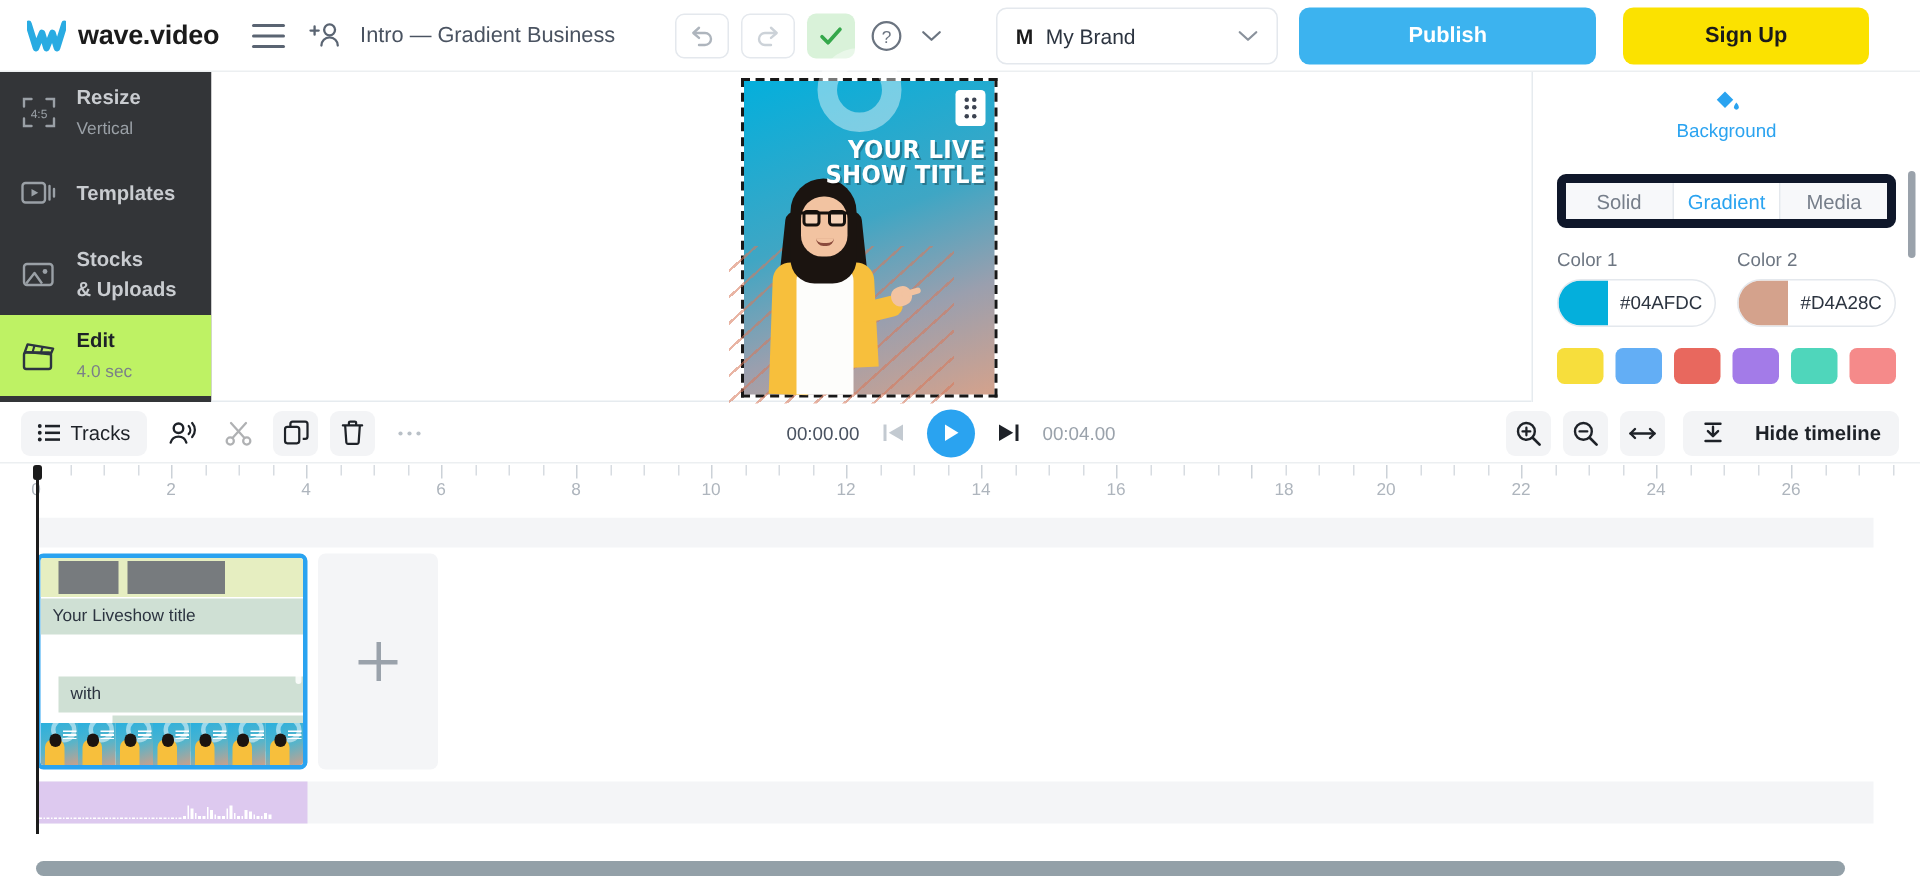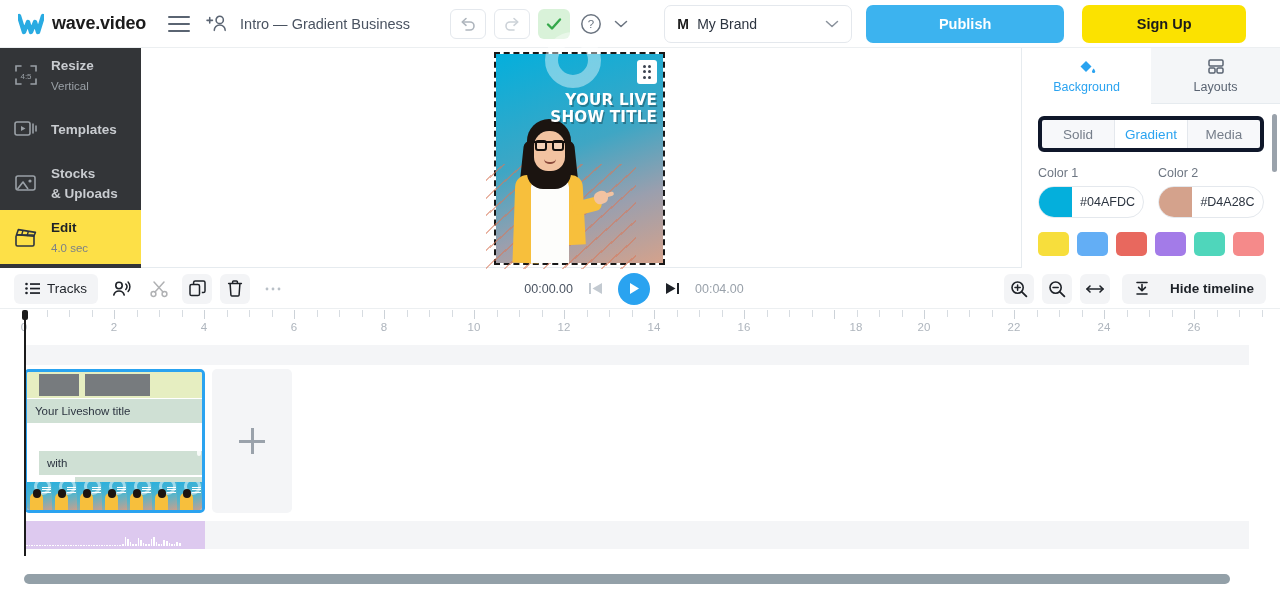--- a/index.html
+++ b/index.html
@@ -65,21 +65,21 @@
 
   
   .sidebar {
     position: absolute; left: 0; top: 48px; width: 141px; height: 220px;
     background: #333538; overflow: hidden;
   }
   .side-item {
     height: 54px; display: flex; align-items: center; gap: 11px;
     padding-left: 12px; cursor: pointer; color: #c9ccd0;
   }
-  .side-item.active { background: #fde047; color: #1e2228; }
+  .side-item.active { background: #bef264; color: #1e2228; }
   .side-ic { width: 28px; height: 28px; flex: none; display: flex; align-items: center; justify-content: center; }
   .side-lbl { line-height: 1.22; }
   .side-t { font-size: 13.5px; font-weight: bold; }
   .side-s { font-size: 11.5px; color: #9aa0a6; font-weight: normal; }
   .side-item.active .side-s { color: #7b8088; }
 
   
   .canvas-area {
     position: absolute; left: 141px; top: 48px; width: 880px; height: 220px;
     background: #ffffff; border-bottom: 1px solid #e6ebef;
@@ -137,21 +137,21 @@
   }
   .rp-tabs { display: flex; height: 56px; }
   .rp-tab {
     flex: 1; display: flex; flex-direction: column; align-items: center;
     justify-content: center; gap: 4px; font-size: 12.5px; color: #5a6472;
     cursor: pointer; background: #f4f6f8; border-bottom: 1px solid #e6ebef;
   }
   .rp-tab.active { background: #ffffff; color: #2aa3f0; border-bottom: 1px solid transparent; }
   .rp-body { padding: 12px 16px 0 16px; position: relative; }
   .seg {
-    display: flex; height: 36px; border: 4px solid #0f172a; border-radius: 6px;
+    display: flex; height: 36px; border: 6px solid #0f172a; border-radius: 6px;
     overflow: hidden; background: #f7f8fa;
   }
   .seg div {
     flex: 1; display: flex; align-items: center; justify-content: center;
     font-size: 13.5px; color: #767e8a; cursor: pointer; border-right: 1px solid #e4e8ed;
   }
   .seg div:last-child { border-right: none; }
   .seg div.active { background: #ffffff; color: #2aa3f0; }
   .color-row { display: flex; gap: 14px; margin-top: 14px; }
   .color-col { flex: 1; }
@@ -445,28 +445,20 @@
   </div>
 
   <div class="rightpanel">
     <div class="rp-tabs">
       <div class="rp-tab active">
         <svg width="20" height="18" viewBox="0 0 20 18">
           <path d="M3.5 8.5 L9 3 L14.5 8.5 L9 14 Z" fill="#2aa3f0"></path>
           <path d="M16.6 10.4 c1.2 1.6 1.6 2.4 1.6 3.1 a1.6 1.6 0 0 1 -3.2 0 c0 -0.7 0.4 -1.5 1.6 -3.1 z" fill="#2aa3f0"></path>
         </svg>
         <span>Background</span>
-      </div>
-      <div class="rp-tab">
-        <svg width="22" height="18" viewBox="0 0 22 18">
-          <rect x="4" y="2" width="14" height="6" rx="1.2" fill="none" stroke="#5a6472" stroke-width="1.5"></rect>
-          <rect x="4" y="10" width="6" height="5" rx="1.2" fill="none" stroke="#5a6472" stroke-width="1.5"></rect>
-          <rect x="12" y="10" width="6" height="5" rx="1.2" fill="none" stroke="#5a6472" stroke-width="1.5"></rect>
-        </svg>
-        <span>Layouts</span>
       </div>
     </div>
 
     <div class="rp-body">
       <div class="seg">
         <div>Solid</div>
         <div class="active">Gradient</div>
         <div>Media</div>
       </div>
 

